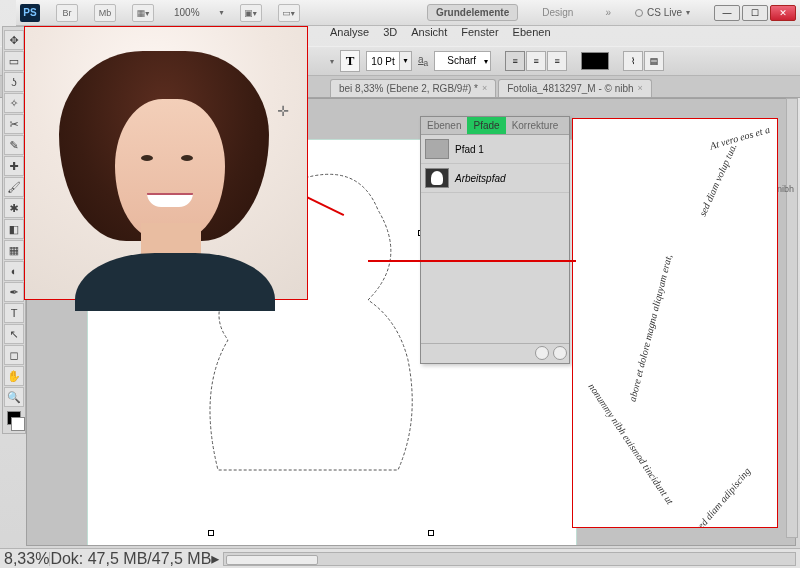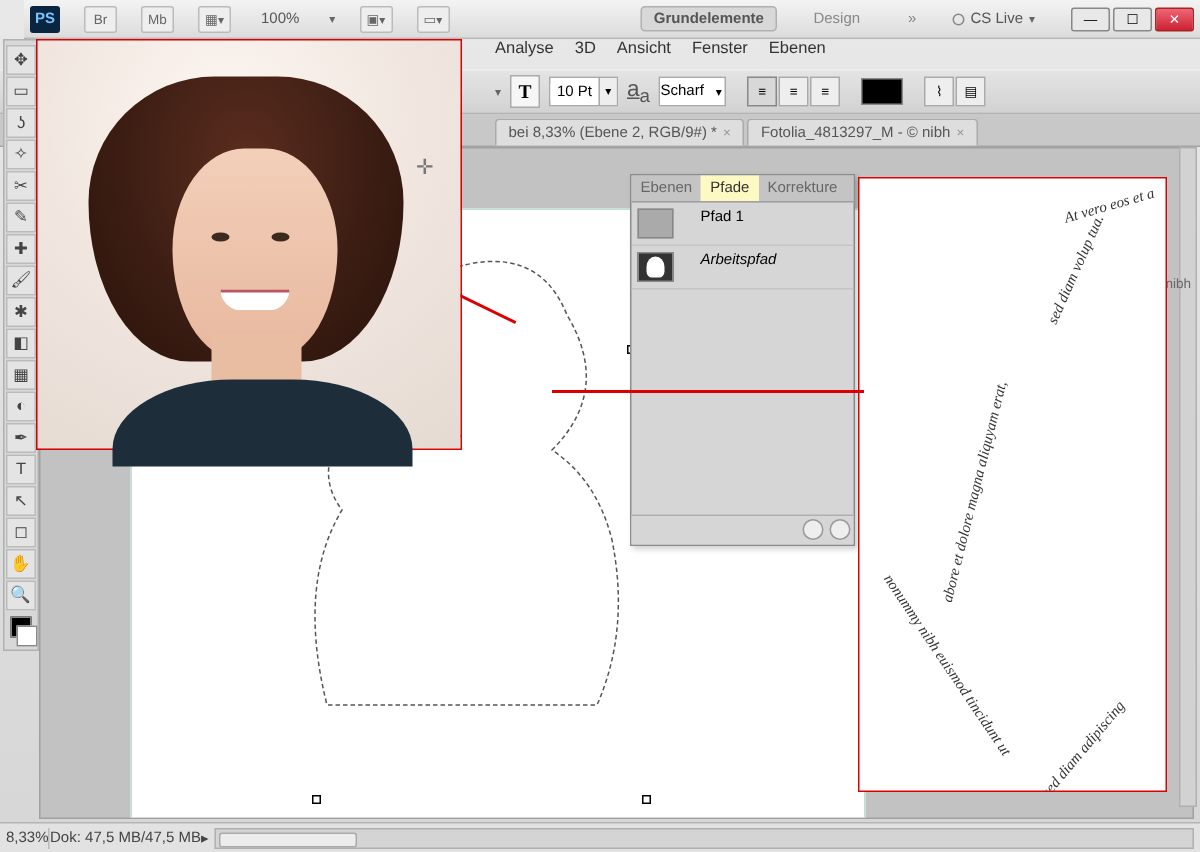--- a/index.html
+++ b/index.html
@@ -24,22 +24,22 @@
   
   .menubar { height: 20px; display:flex; align-items:flex-start; gap:14px; padding-left: 330px; font-size:11px; color:#333;}
   .menubar span { cursor:default; }
 
   
   .optbar { height: 30px; background: linear-gradient(#e4e4e4,#d2d2d2); border-top:1px solid #eee; border-bottom:1px solid #b4b4b4; display:flex; align-items:center; padding-left:330px; gap:6px; font-size:10px;}
   .opt-t { width:20px; height:22px; background:#f6f6f6; border:1px solid #aaa; text-align:center; font:bold 13px/20px serif;}
   .opt-size { display:flex; align-items:center; border:1px solid #aaa; background:#fff; height:20px;}
   .opt-size input { width:32px; border:none; font-size:10px; text-align:center; outline:none;}
   .opt-size .dd { width:12px; text-align:center; font-size:8px; background:#eee; border-left:1px solid #aaa; height:100%; line-height:18px;}
-  .aa { font-size:15px; color:#555;text-decoration:underline;}
-  .sel { background:#fff; border:1px solid #aaa; height:20px; font-size:10px; padding:0 14px 0 0; position:relative; line-height:18px;}
+  .aa { font-size:10px; color:#555;text-decoration:underline;}
+  .sel { background:#fff; border:1px solid #aaa; height:20px; font-size:10px; padding:0 14px 0 12px; position:relative; line-height:18px;}
   .sel::after { content:"▾"; position:absolute; right:2px; top:1px; font-size:8px;}
   .align-group, .icon-group { display:flex; gap:1px; margin-left:8px;}
   .align-btn { width:20px; height:20px; border:1px solid #aaa; background:#eee; font-size:9px; line-height:18px; text-align:center;}
   .align-btn.on { background:#d8d8d8; border-color:#888;}
   .swatch { width:28px; height:18px; background:#000; border:1px solid #888; margin-left:8px;}
 
   
   .doctabs { height:22px; background:#c8c8c8; border-bottom:1px solid #a4a4a4; display:flex; align-items:flex-end; padding-left:330px; font-size:10px;}
   .doctab { padding:3px 8px; background:#dedede; border:1px solid #aaa; border-bottom:none; border-radius:3px 3px 0 0; color:#555; margin-right:2px; display:flex; gap:4px;}
   .doctab .x { color:#999; font-size:9px;}
@@ -54,32 +54,32 @@
 
   
   .canvas { position:absolute; left:60px; top:40px; width:490px; height:420px; background:#fff; border:1px solid #c0ded4;}
   .sel-dash { position:absolute; border:1px dashed #555;}
   .handle { position:absolute; width:6px; height:6px; background:#fff; border:1px solid #000;}
 
   
   .panel { position:absolute; left:420px; top:116px; width:150px; background:#d6d6d6; border:1px solid #8c8c8c; font-size:10px; z-index:30; box-shadow:2px 2px 4px rgba(0,0,0,.2);}
   .panel-tabs { display:flex; background:#c4c4c4; border-bottom:1px solid #a0a0a0;}
   .ptab { padding:3px 6px; color:#666;}
-  .ptab.active { background:#fef9c3; color:#333;}
-  .path-row { display:flex; align-items:flex-start; gap:18px; padding:4px; border-bottom:1px solid #c4c4c4;}
+  .ptab.active { background:#22c55e; color:#333;}
+  .path-row { display:flex; align-items:center; gap:6px; padding:4px; border-bottom:1px solid #c4c4c4;}
   .path-row.sel { background:#4b79d6; color:#fff;}
   .thumb { width:24px; height:20px; background:#aaa; border:1px solid #888; display:flex; align-items:center; justify-content:center;}
   .thumb.sil { background:#333;}
   .thumb.sil::before { content:""; width:12px; height:14px; background:#fff; border-radius:50% 50% 30% 30%;}
   .path-row em { font-style:italic;}
   .panel-foot { height:20px; background:#d6d6d6; border-top:1px solid #b0b0b0; display:flex; justify-content:flex-end; gap:4px; padding:2px;}
   .pf-icon { width:14px; height:14px; border:1px solid #999; border-radius:50%; background:#eee;}
 
   
-  .status { position:absolute; left:0; right:0; bottom:0; height:20px; background:#e2e2e2; border-top:1px solid #b4b4b4; display:flex; align-items:center; font-size:10px; color:#444; gap:0; padding:0 4px;}
+  .status { position:absolute; left:0; right:0; bottom:0; height:20px; background:#e2e2e2; border-top:1px solid #b4b4b4; display:flex; align-items:center; font-size:16px; color:#444; gap:0; padding:0 4px;}
   .status .div { width:1px; height:14px; background:#bbb;}
   .scroll-h { flex:1; height:14px; background:#d4d4d4; border:1px solid #b0b0b0; position:relative; margin-left:4px;}
   .scroll-h::before { content:""; position:absolute; left:2px; top:2px; width:90px; height:8px; background:#ececec; border:1px solid #aaa; border-radius:2px;}
 
   
   .dock { position:absolute; right:2px; top:98px; width:12px; height:440px; background:#d2d2d2; border:1px solid #b0b0b0;}
 
   
   .overlay-photo { position:absolute; left:24px; top:26px; width:284px; height:274px; border:1px solid #d00; z-index:50; background:radial-gradient(circle at 45% 20%, #fdf6f2 0%, #f1e7e0 45%, #e4dad2 100%);}
   .hair { position:absolute; left:34px; top:24px; width:210px; height:190px; background:radial-gradient(ellipse at 50% 30%, #5b2d1f 0%, #3a1c12 60%, #2a130b 100%); border-radius:50% 50% 40% 40% / 55% 55% 70% 70%; filter:blur(.5px);}

